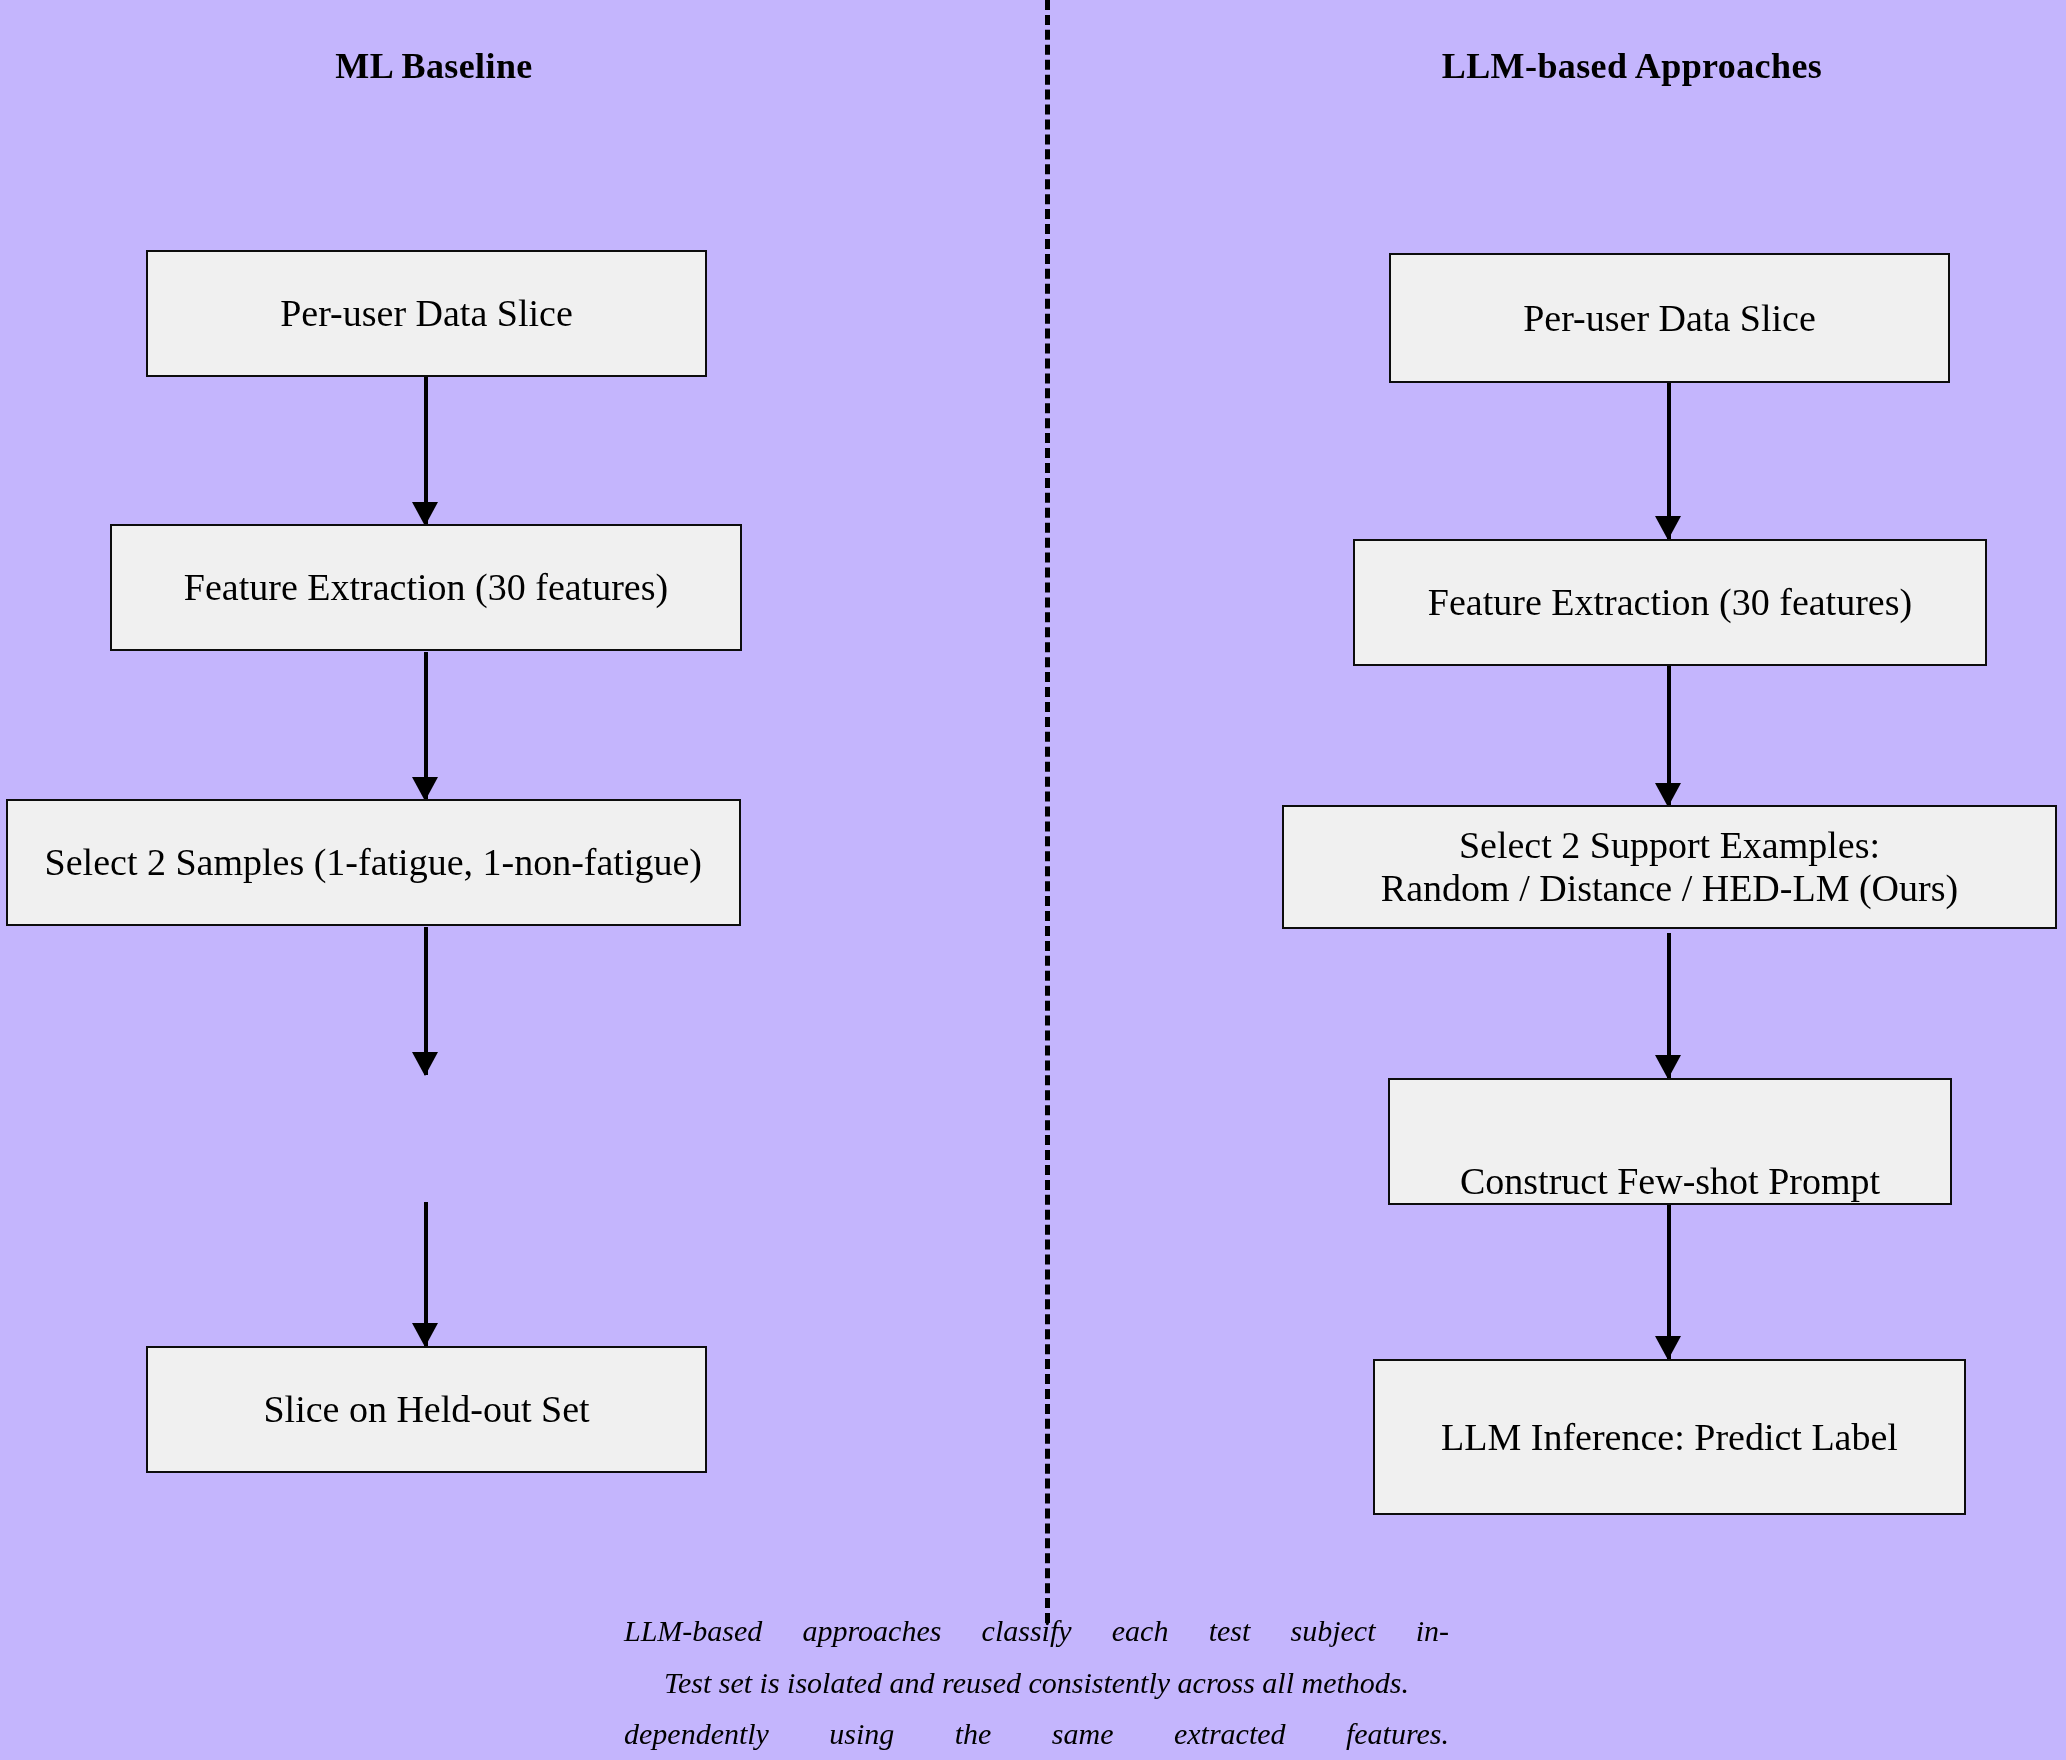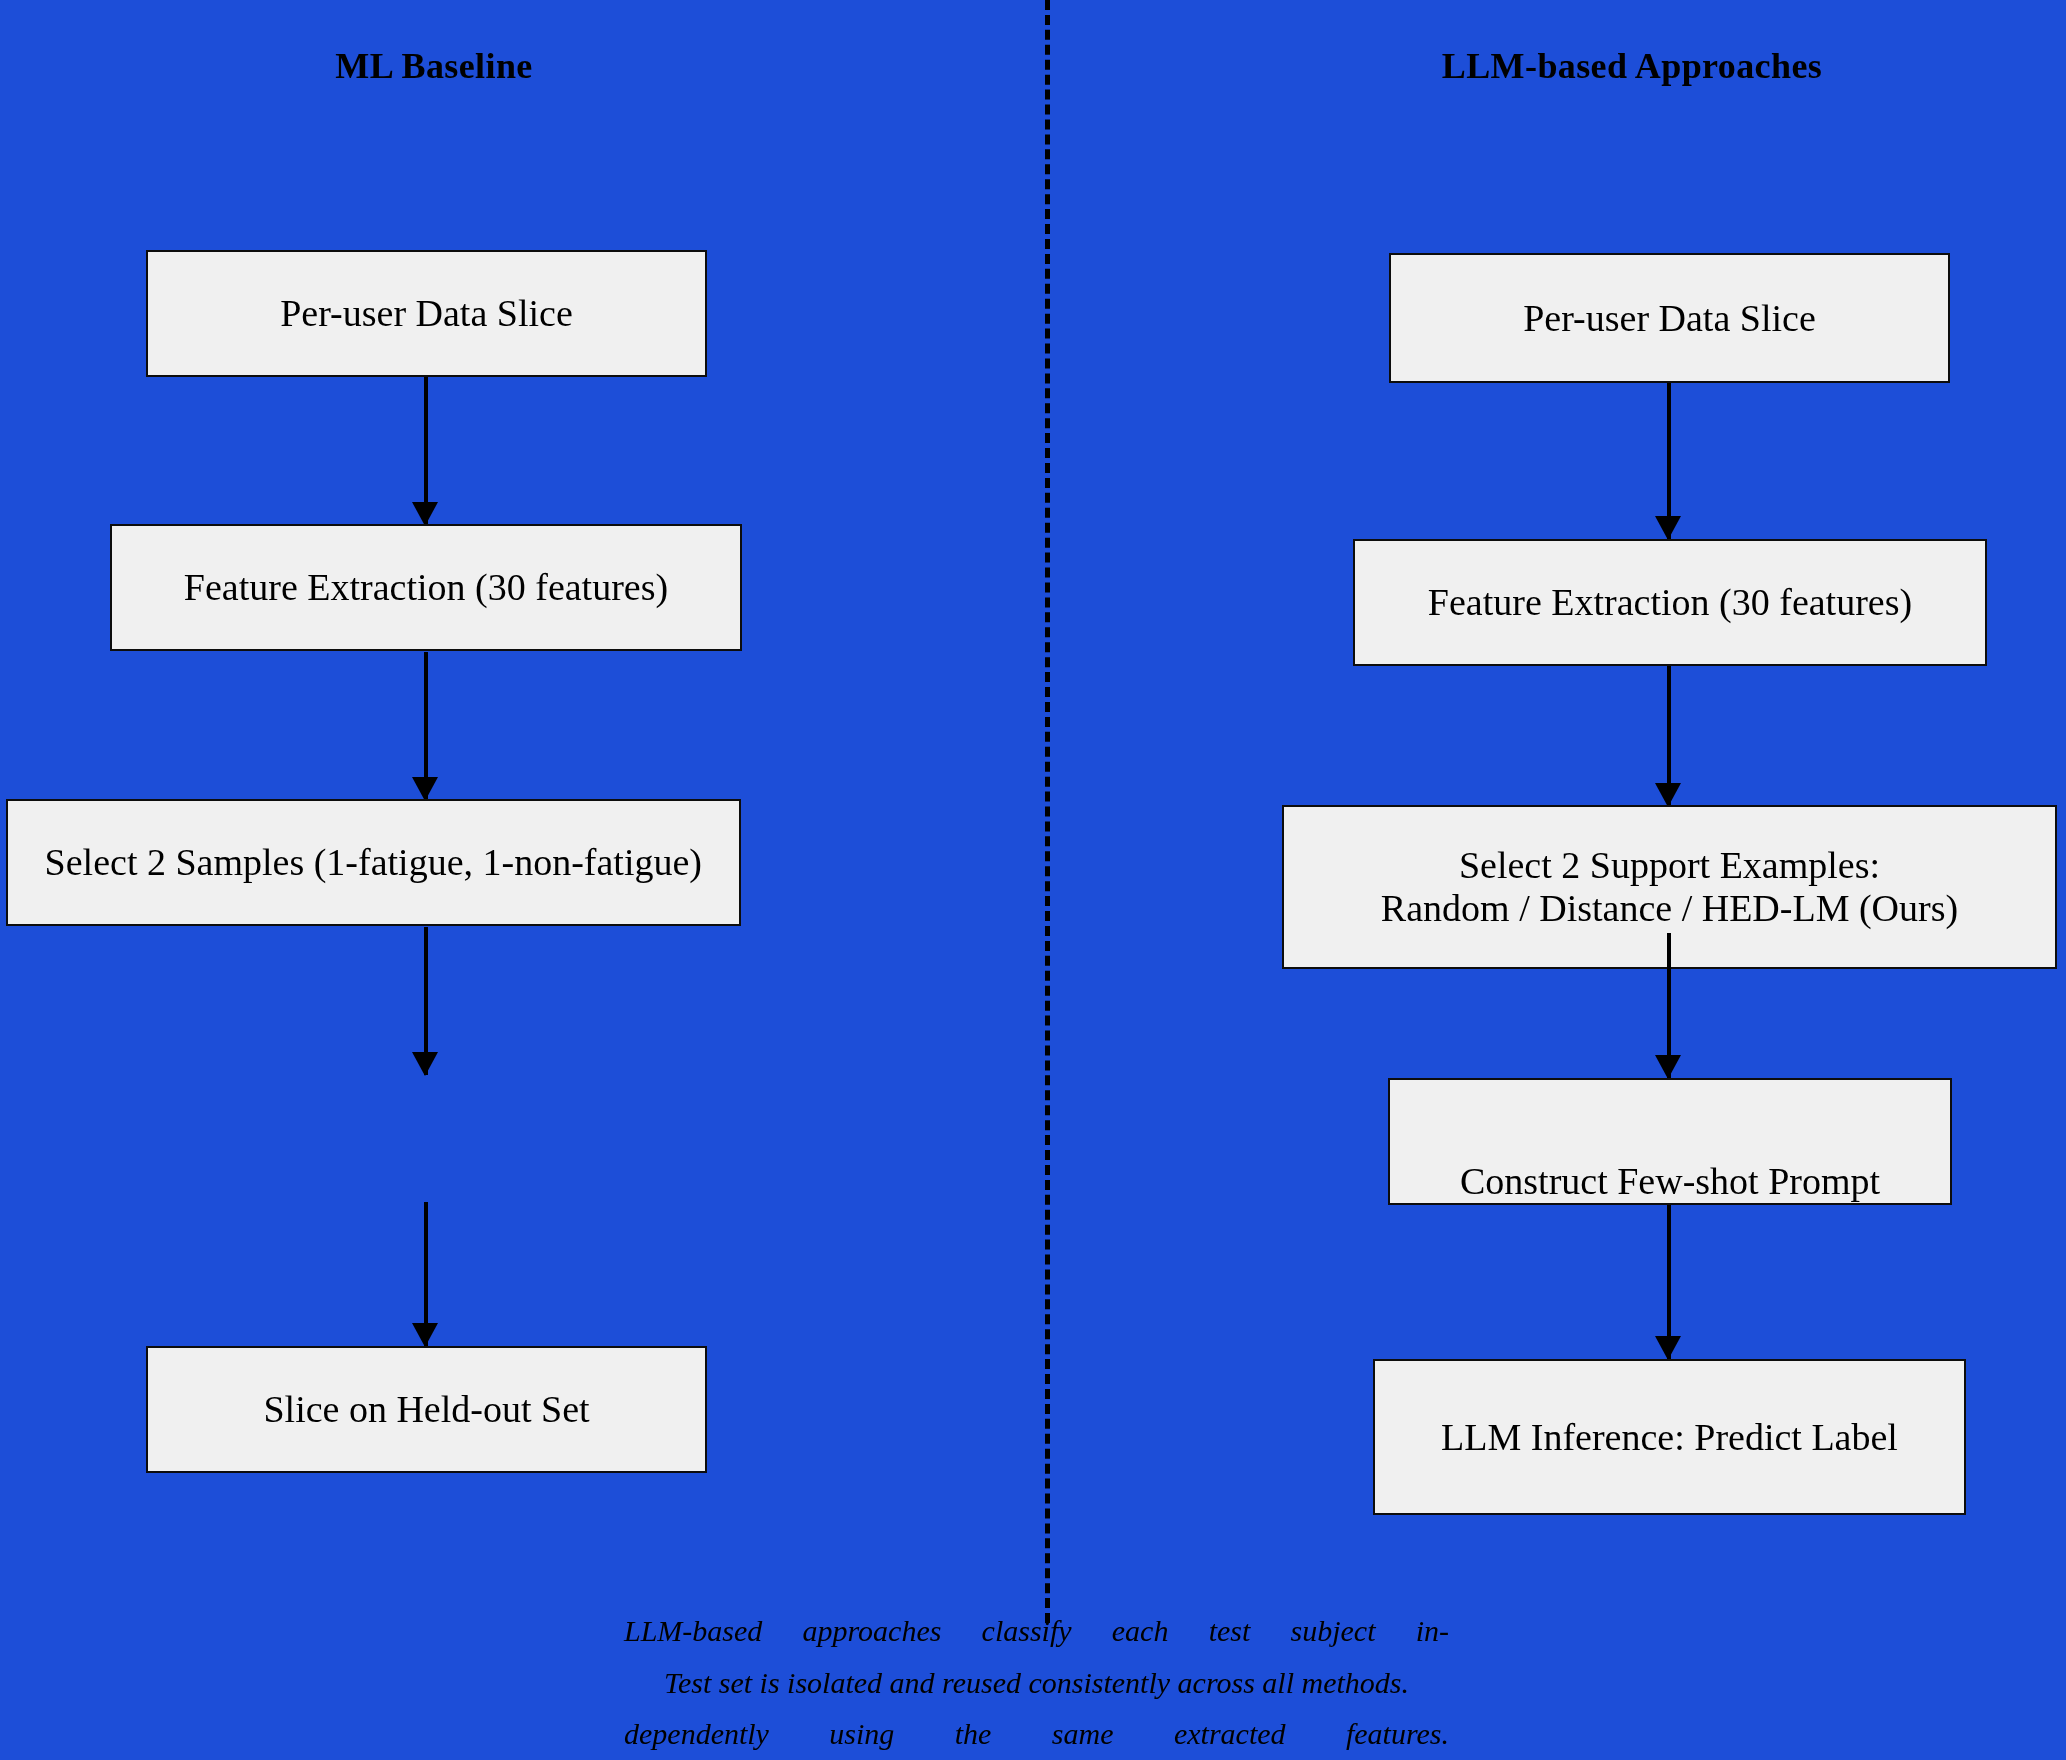--- a/index.html
+++ b/index.html
@@ -8,21 +8,21 @@
     background: #ffffff;
   }
   body {
     font-family: "Liberation Serif", "DejaVu Serif", serif;
     color: #000000;
   }
   #canvas {
     position: relative;
     width: 2066px;
     height: 1760px;
-    background: #1d4ed8;
+    background: #c4b5fd;
     overflow: hidden;
   }
 
   
   .col-title {
     position: absolute;
     font-weight: bold;
     font-size: 36px;
     letter-spacing: 0.4px;
     text-align: center;
@@ -160,21 +160,21 @@
 
   <div class="node" style="left:1353px; top:539px; width:634px; height:127px;">
     <span class="node-label">Feature Extraction (30 features)</span>
   </div>
 
   <div class="arrow" style="left:1669px; top:666px; height:140px;">
     <div class="shaft" style="height:140px;"></div>
     <div class="head"></div>
   </div>
 
-  <div class="node" style="left:1282px; top:805px; width:775px; height:164px;">
+  <div class="node" style="left:1282px; top:805px; width:775px; height:124px;">
     <span class="node-label">Select 2 Support Examples:
 Random / Distance / HED-LM (Ours)</span>
   </div>
 
   <div class="arrow" style="left:1669px; top:933px; height:145px;">
     <div class="shaft" style="height:145px;"></div>
     <div class="head"></div>
   </div>
 
   <div class="node" style="left:1388px; top:1078px; width:564px; height:127px;align-items:flex-end;">

